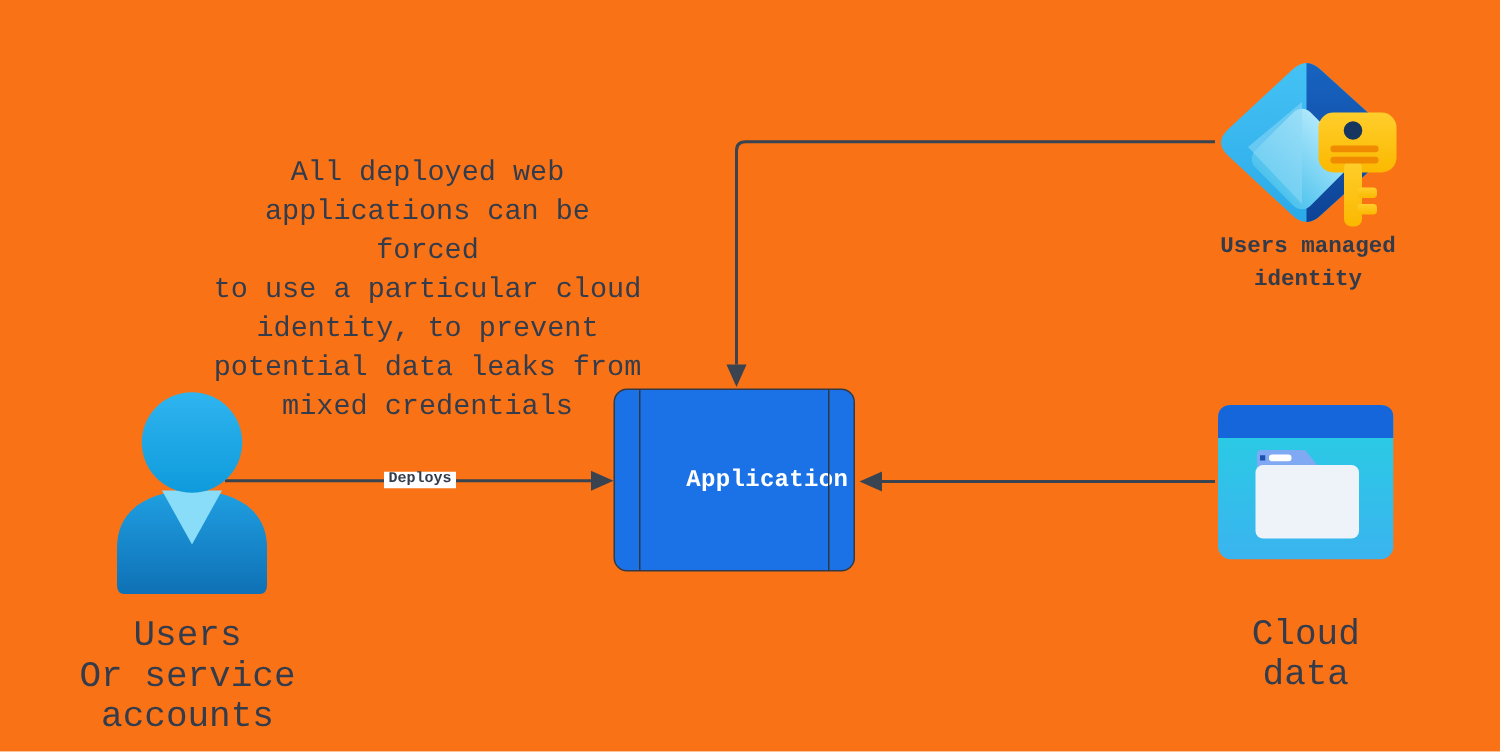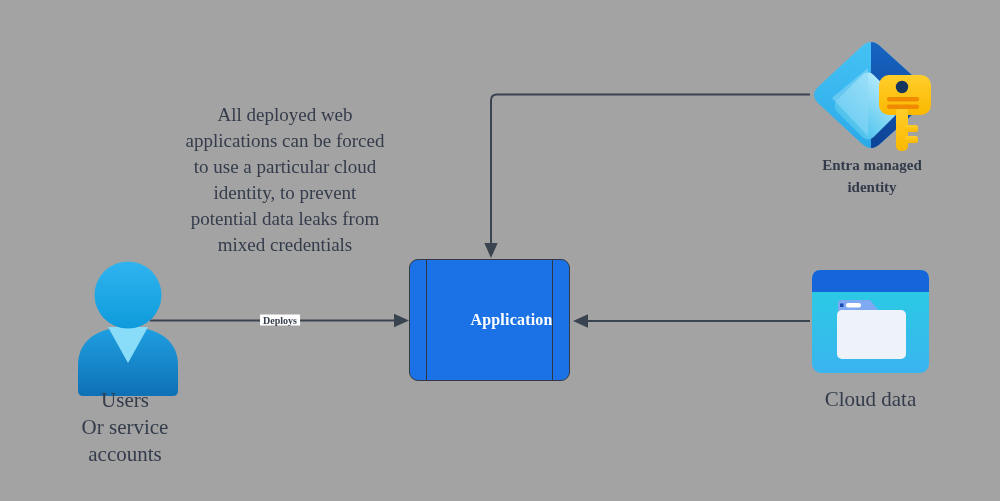--- a/index.html
+++ b/index.html
@@ -1,31 +1,31 @@
 <!DOCTYPE html>
 <html><head>
 <meta charset="utf-8">
 <style>
   html,body{margin:0;padding:0;background:#ffffff;}
   .canvas{
-    position:relative;width:1000px;height:501px;background:#a3a3a3;overflow:hidden;
-    font-family:Liberation Serif, serif;color:#343C4B;
+    position:relative;width:1000px;height:501px;background:#f97316;overflow:hidden;
+    font-family:Liberation Mono, monospace;color:#343C4B;
   }
   .abs{position:absolute;}
   .preline{white-space:pre-line;}
   .center{text-align:center;}
 
   .annotation{
     left:140px;top:102px;width:290px;
     font-size:19px;line-height:26px;color:#343C4B;
   }
 
   .connector-layer{left:0;top:0;width:1000px;height:501px;pointer-events:none;}
 
-  .node-label{font-size:21px;line-height:27px;color:#343C4B;}
+  .node-label{font-size:24px;line-height:27px;color:#343C4B;margin-top:24px;}
   .node-label-bold{font-size:15px;line-height:22px;font-weight:bold;color:#333B4A;}
 
   .users-label{left:45px;top:387px;width:160px;}
   .entra-label{left:793px;top:154px;width:158px;}
   .cloud-label{left:802px;top:386px;width:137px;}
 
   .user-icon-wrap{left:75px;top:261px;width:106px;height:135px;}
   .entra-icon-wrap{left:805px;top:35px;width:140px;height:125px;}
   .cloud-icon-wrap{left:812px;top:270px;width:117px;height:103px;}
 
@@ -139,21 +139,21 @@
         <rect x="74" y="40" width="52" height="40" rx="10" fill="url(#kGold)"></rect>
         <rect x="91" y="72" width="12" height="44" rx="5" fill="url(#kGold)"></rect>
         <rect x="100" y="90" width="13" height="7" rx="2.5" fill="url(#kGold)"></rect>
         <rect x="100" y="101" width="13" height="7" rx="2.5" fill="url(#kGold)"></rect>
         <circle cx="97" cy="52" r="6.2" fill="#16355F"></circle>
         <rect x="82" y="62" width="32" height="4.5" rx="2" fill="#F08A00"></rect>
         <rect x="82" y="69.5" width="32" height="4.5" rx="2" fill="#F08A00"></rect>
       </g>
     </svg>
   </div>
-  <div class="abs node-label-bold preline center entra-label">Entra managed
+  <div class="abs node-label-bold preline center entra-label">Users managed
 identity</div>
 
   <div class="abs cloud-icon-wrap">
     <svg width="117" height="103" viewBox="0 0 117 103">
       <defs>
         <linearGradient id="cBody" x1="0" y1="0" x2="0" y2="1">
           <stop offset="0" stop-color="#27CFE2"></stop>
             <stop offset="1" stop-color="#3AB4EF"></stop>
         </linearGradient>
       </defs>

